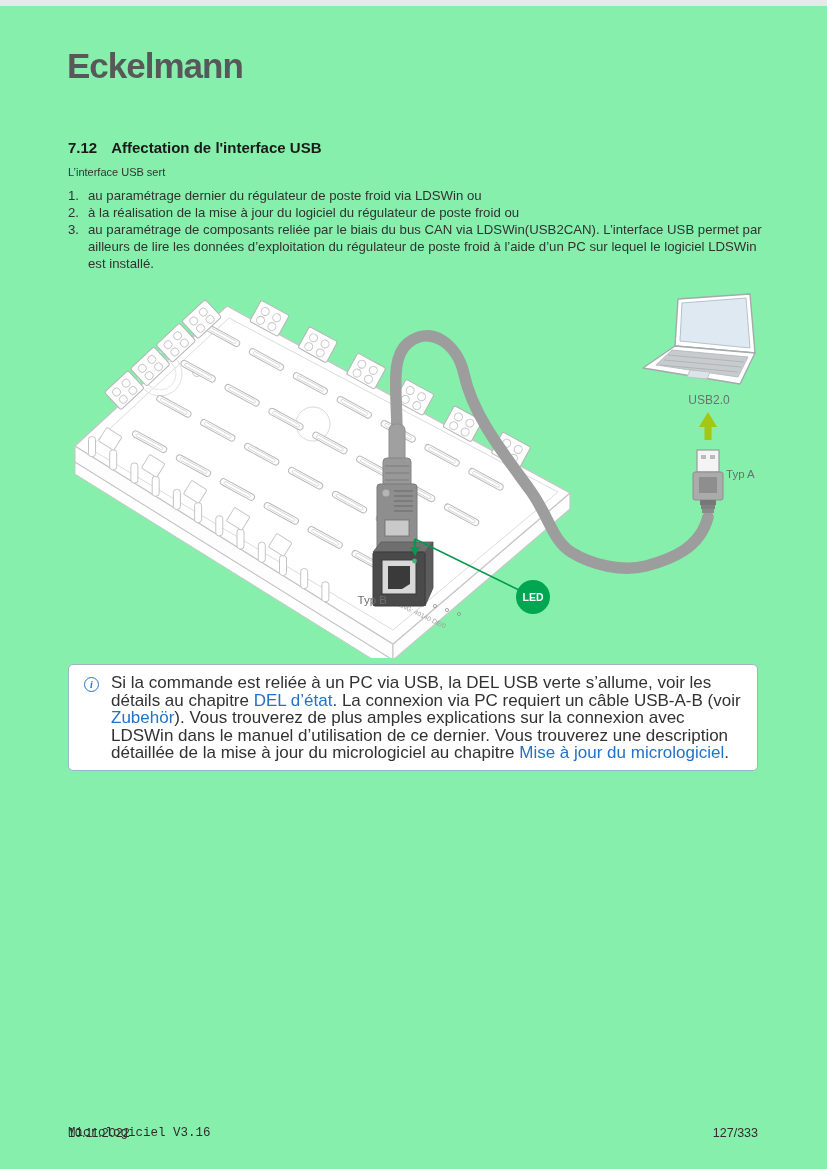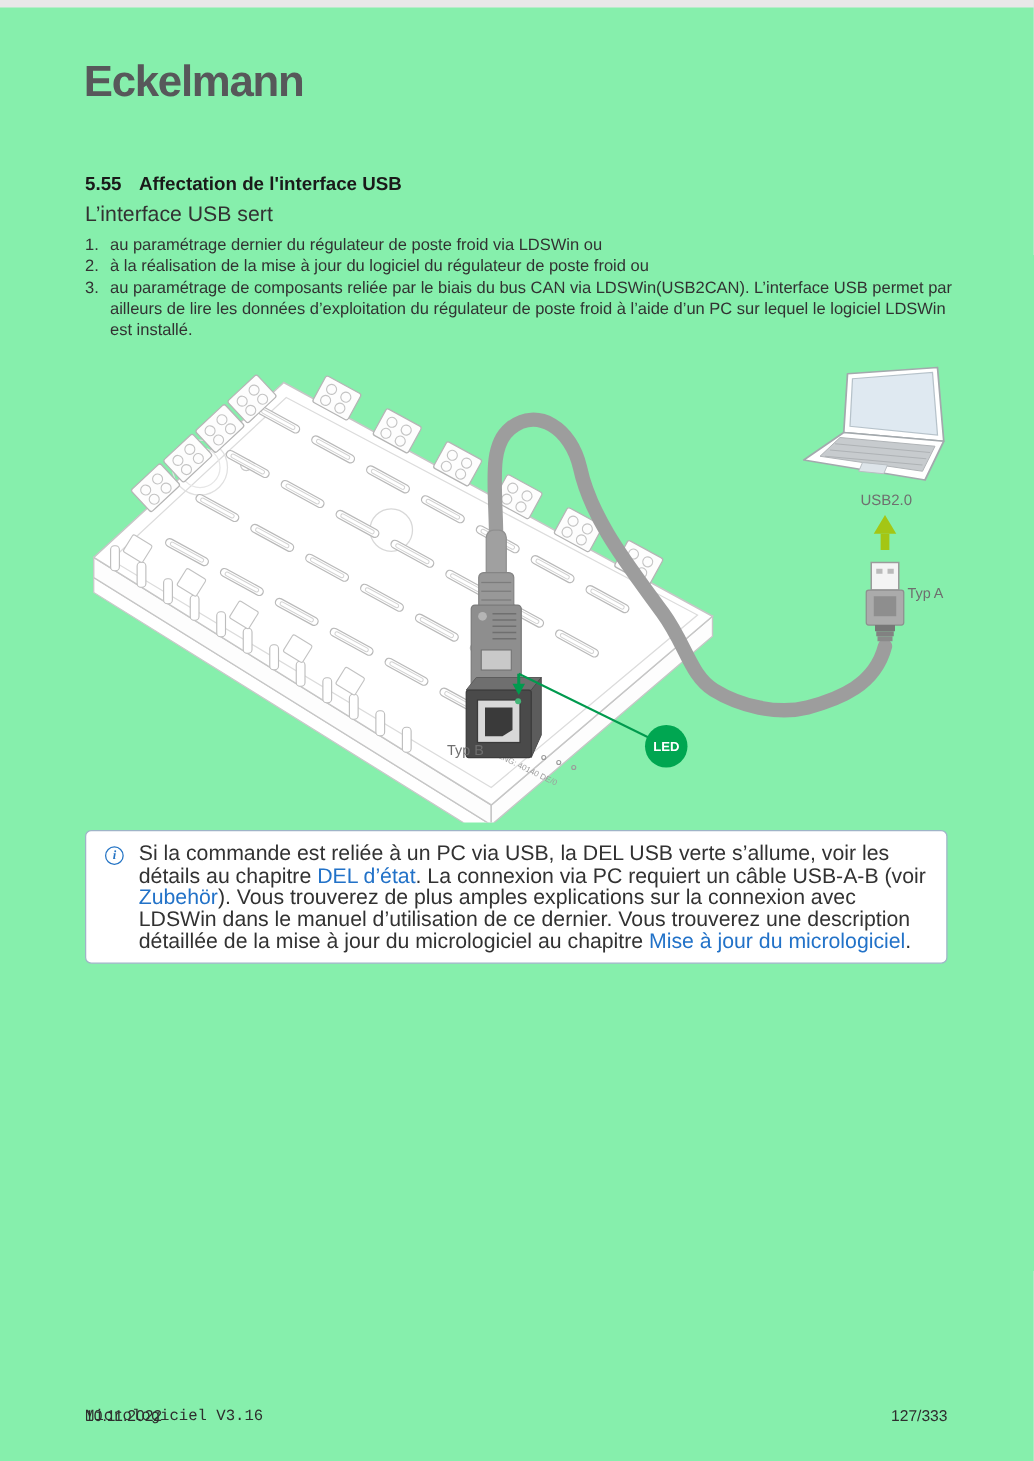--- a/index.html
+++ b/index.html
@@ -17,21 +17,21 @@
     font-size:35px;line-height:35px;font-weight:bold;
     letter-spacing:-1px;color:#57585a;
   }
   .heading{
     position:absolute;left:68px;top:133px;
     font-size:15px;font-weight:bold;color:#1a1a1a;
   }
   .heading .h-num{margin-right:14px;}
   .intro{
     position:absolute;left:68px;top:158px;
-    font-size:17px;line-height:16.8px;
+    font-size:11px;line-height:16.8px;
   }
   .list{
     position:absolute;left:68px;top:182px;width:694px;
     font-size:13.2px;line-height:16.9px;
   }
   .list .li{display:flex;}
   .list .num{flex:0 0 20px;}
   .list .txt{flex:1;}
   .figure-wrap{position:absolute;left:60px;top:280px;width:715px;height:372px;}
   .note{
@@ -60,21 +60,21 @@
   svg text{font-family:"Liberation Sans", sans-serif;}
 </style>
 </head>
 <body>
 
 <div class="page">
 
   <div class="logo">Eckelmann</div>
 
   <div class="heading">
-    <span class="h-num">5.55</span><span>Affectation de l'interface USB</span>
+    <span class="h-num">7.12</span><span>Affectation de l'interface USB</span>
   </div>
 
   <div class="intro">L’interface USB sert</div>
 
   <div class="list">
     <div class="li">
       <span class="num">1.</span>
       <span class="txt">au paramétrage dernier du régulateur de poste froid via LDSWin ou</span>
     </div>
     <div class="li">

